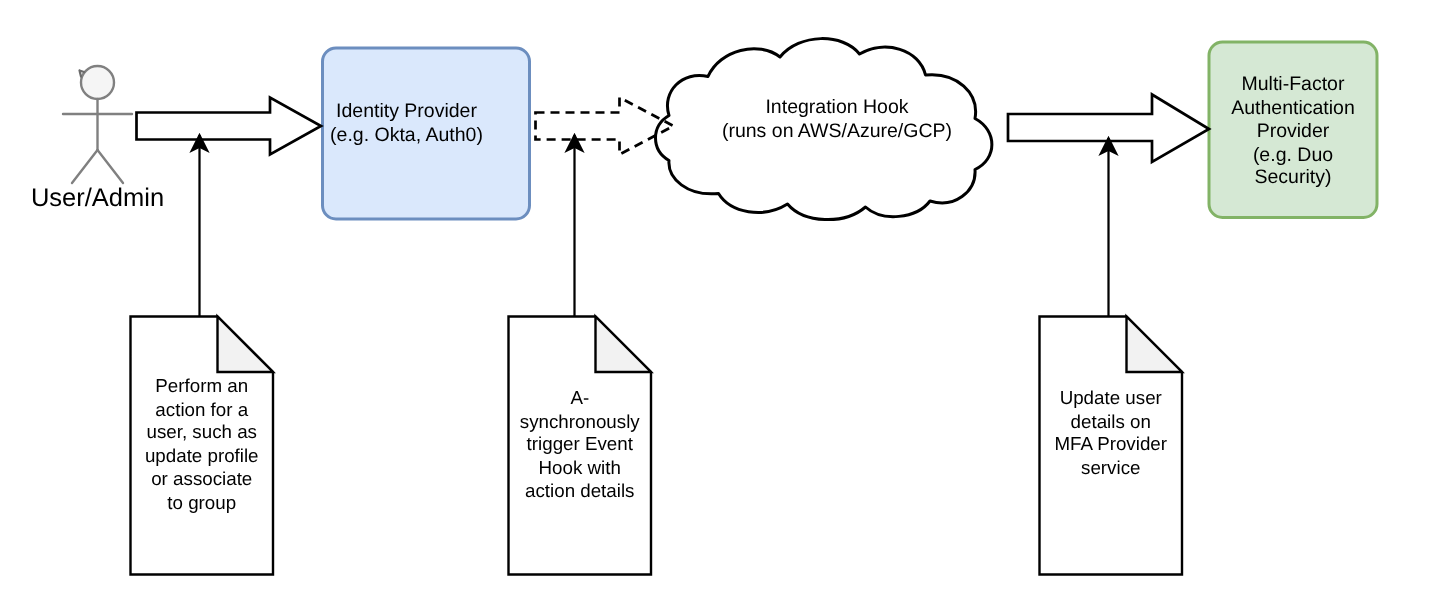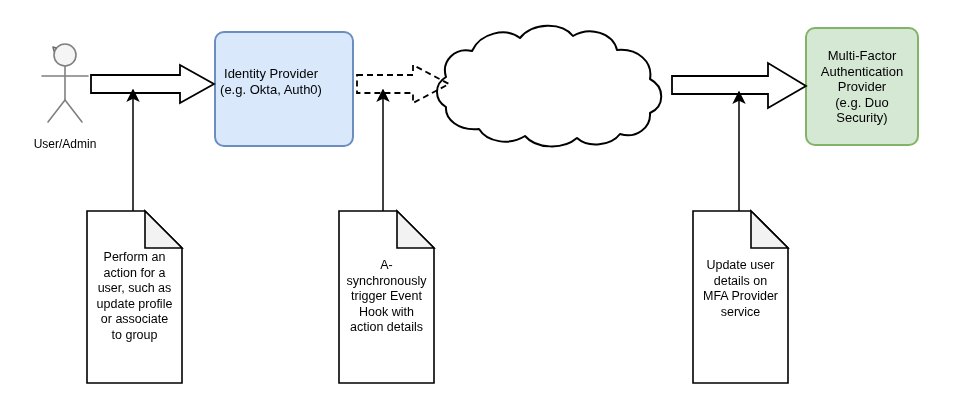--- a/index.html
+++ b/index.html
@@ -32,23 +32,22 @@
   .txt {
     position: absolute;
     text-align: center;
     line-height: 15px;
     font-size: 12.5px;
     color: #000000;
     white-space: pre-line;
     pointer-events: none;
   }
   .txt-actor {
-    font-size: 12px;
+    font-size: 17px;
     line-height: 16px;
-    margin-top: 12px;
   }
   .box-label {
     font-size: 13px;
     line-height: 15.5px;
   }
   .cloud-label {
     font-size: 13px;
     line-height: 16px;
   }
   .note-label {
@@ -146,20 +145,22 @@
 
     <line x1="739" y1="211" x2="739" y2="92" stroke="#000000" stroke-width="1.5" marker-end="url(#solid-head)"></line>
 
   </svg>
 
   <div class="txt txt-actor" style="left:10px; top:124px; width:110px;">User/Admin</div>
 
   <div class="txt box-label" style="left:217px; top:66px; width:108px;">Identity Provider
 (e.g. Okta, Auth0)</div>
 
+  <div class="txt cloud-label" style="left:460px; top:63px; width:196px;">Integration Hook
+(runs on AWS/Azure/GCP)</div>
 
   <div class="txt note-label" style="left:85px; top:250px; width:99px;">Perform an
 action for a
 user, such as
 update profile
 or associate
 to group</div>
 
   <div class="txt box-label" style="left:808px; top:48px; width:108px;">Multi-Factor
 Authentication

